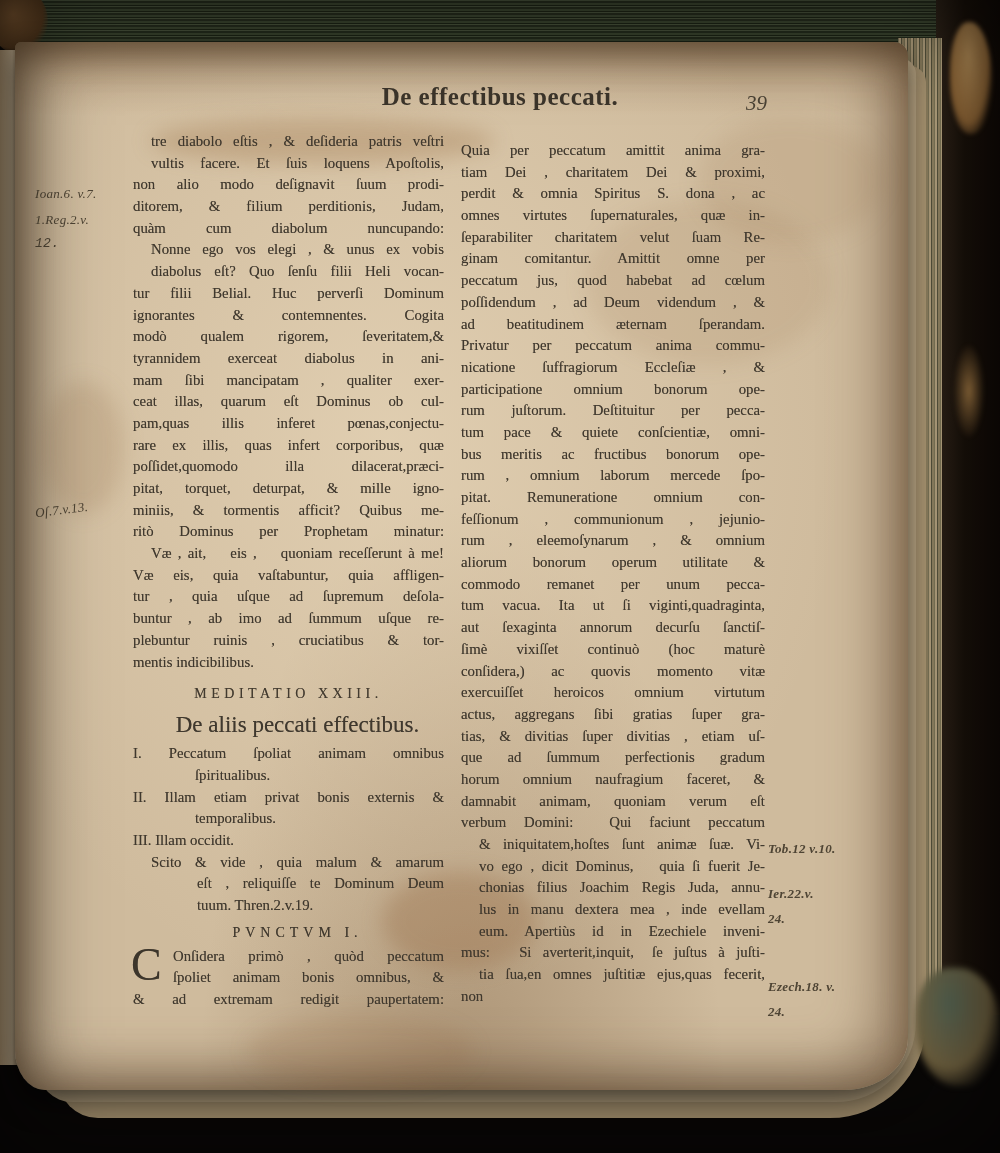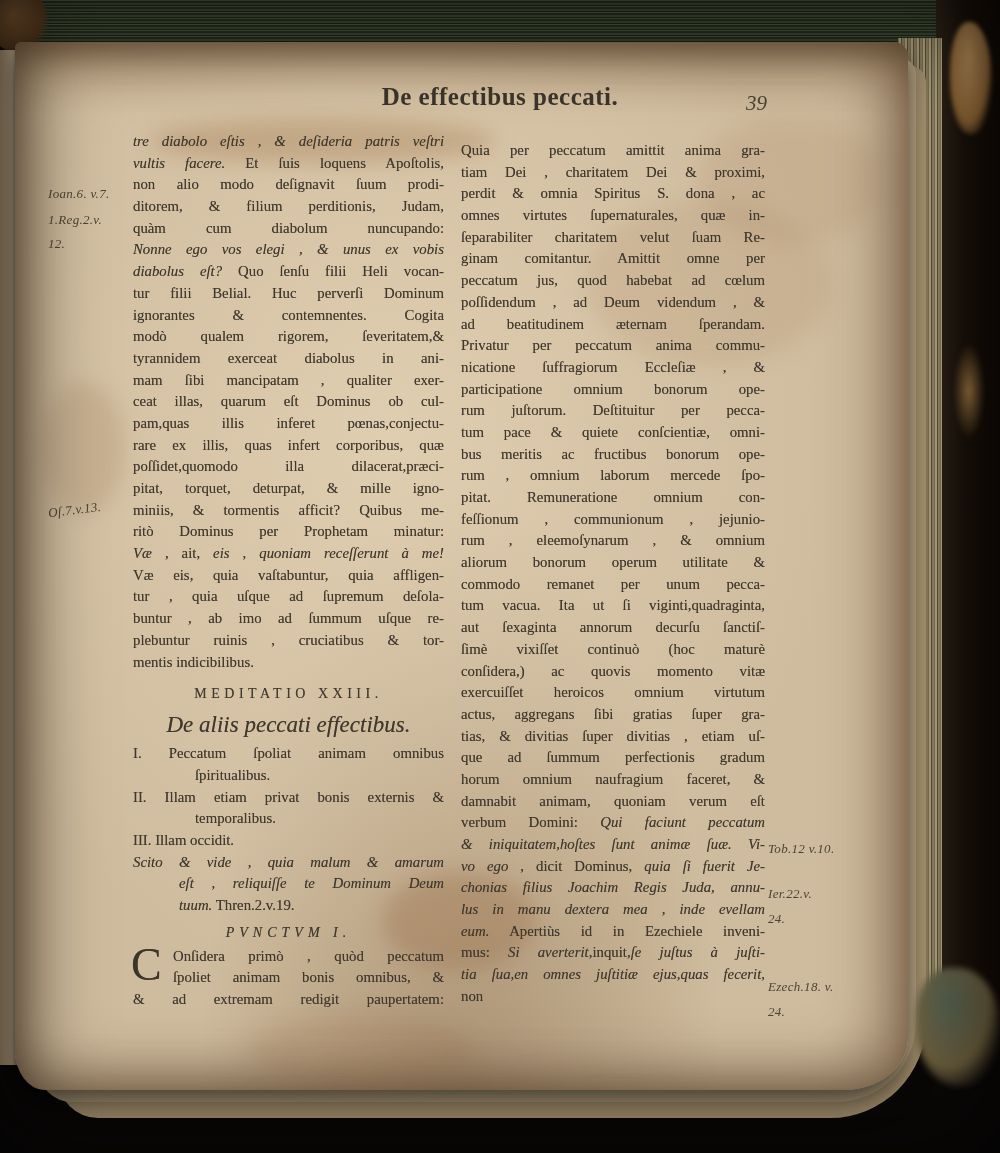--- a/index.html
+++ b/index.html
@@ -70,22 +70,22 @@
     box-shadow:inset 0 0 95px 12px rgba(0,0,0,.55); pointer-events:none;}
   
   #header-title{
     position:absolute; left:270px; top:83px; width:460px; text-align:center;
     font-weight:bold; font-size:25px; letter-spacing:.5px; color:#3b342a;
   }
   #page-number{
     position:absolute; left:746px; top:91px; font-size:21px; font-style:italic; color:#4a4234;
   }
   .margin-box{position:absolute; top:0; height:1100px; pointer-events:none;}
-  #margin-left{left:48px; width:95px;}
-  #margin-right{left:768px; width:115px;}
+  #margin-left{left:35px; width:95px;}
+  #margin-right{left:768px; width:115px;font-weight:bold;}
   .mnote{
     position:absolute; left:0; font-style:italic; font-size:13px; color:#4e4434;
     white-space:nowrap; letter-spacing:.3px;
   }
   .mnote.slant{transform:rotate(-7deg);}
   .col{position:absolute; color:#3f382e; font-size:14.8px;}
   #col-left{left:133px; top:131px; width:311px;}
   #col-right{left:461px; top:140px; width:304px;}
   .line{
     height:21.7px; line-height:21.6px; overflow:hidden;
@@ -97,21 +97,21 @@
     height:31px; line-height:31px; margin-top:5px; color:#423a2f;}
   .h-ital{font-size:23px; text-align:center; text-align-last:center; height:34px; line-height:31px;}
   .h-pun{font-size:14px; letter-spacing:5px; text-align:center; text-align-last:center;
     height:26px; line-height:26px; margin-top:3px;}
   .ind{padding-left:62px;}
   .ind2{padding-left:46px;}
   .dc{position:relative; overflow:visible; padding-left:40px;}
   .dc2{padding-left:40px;}
   .dropcap{position:absolute; left:-2px; top:-4px; font-size:46px; line-height:46px; color:#3c352b;}
   .cw{padding-right:26px;}
-  .it{font-style:italic;}
+  .it{margin-left:18px;}
 </style>
 </head>
 <body>
 
 <div id="stage">
   <div id="top-edges"></div>
   <div id="top-corner-spot"></div>
   <div id="cover-right"></div>
   <div id="patch1" class="cover-patch"></div>
   <div id="patch2" class="cover-patch"></div>
@@ -128,21 +128,21 @@
   <div id="stain4" class="stain"></div>
   <div id="stain5" class="stain"></div>
   <div id="stain6" class="stain"></div>
 
   <div id="header-title">De effectibus peccati.</div>
   <div id="page-number">39</div>
 
   <div id="margin-left" class="margin-box">
       <div class="mnote" style="top: 186px;">Ioan.6. v.7.</div>
       <div class="mnote" style="top: 212px;">1.Reg.2.v.</div>
-      <div class="mnote" style="top: 236px;">12.</div>
+      <div class="mnote" style="top: 236px; font-family: Liberation Mono, monospace;">12.</div>
       <div class="mnote slant" style="top: 502px;">Oſ.7.v.13.</div>
     </div>
   <div id="margin-right" class="margin-box">
       <div class="mnote" style="top: 841px;">Tob.12 v.10.</div>
       <div class="mnote" style="top: 886px;">Ier.22.v.</div>
       <div class="mnote" style="top: 911px;">24.</div>
       <div class="mnote" style="top: 979px;">Ezech.18. v.</div>
       <div class="mnote" style="top: 1004px;">24.</div>
     </div>
 

